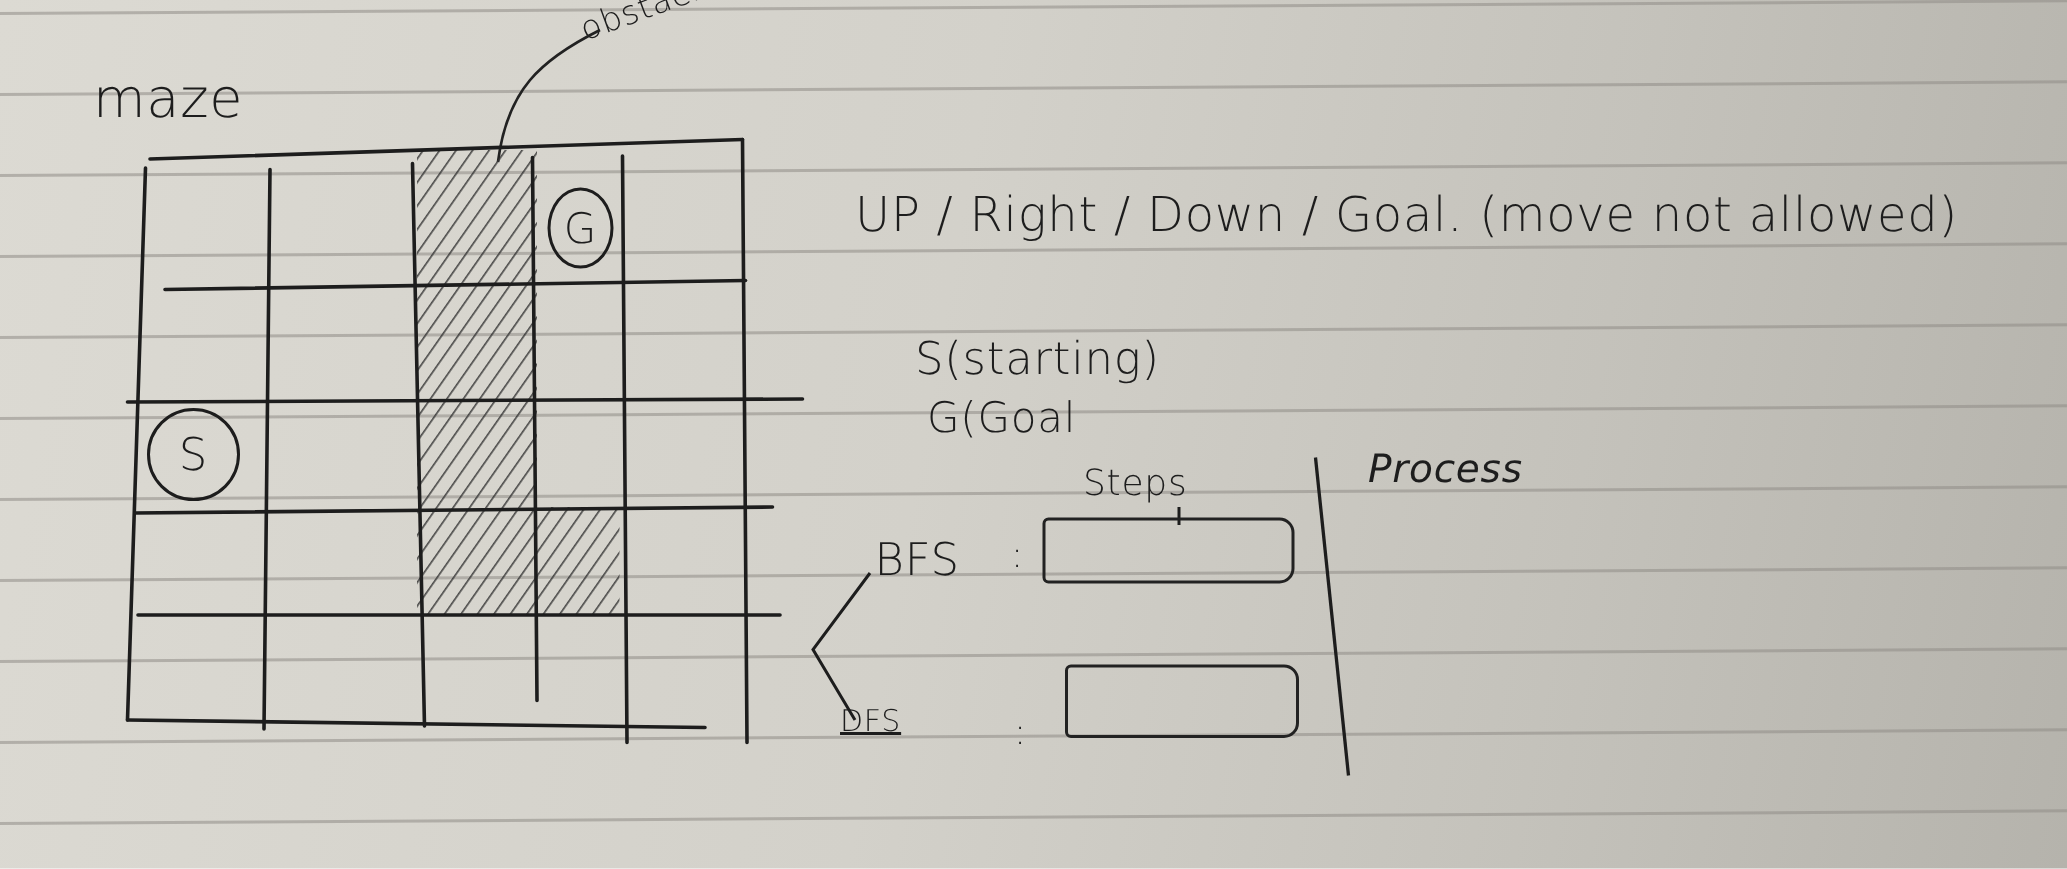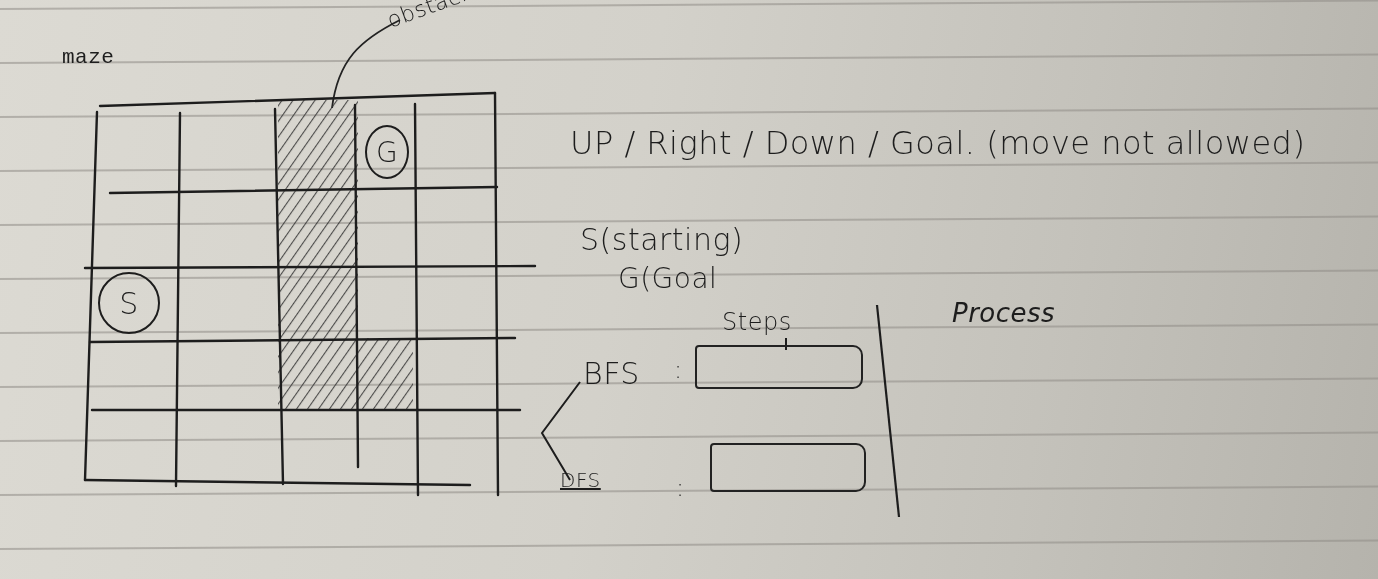--- a/index.html
+++ b/index.html
@@ -23,21 +23,21 @@
   <div class="paper-line" style="top:170px;transform:rotate(-0.35deg)"></div>
   <div class="paper-line" style="top:224px;transform:rotate(-0.35deg)"></div>
   <div class="paper-line" style="top:278px;transform:rotate(-0.35deg)"></div>
   <div class="paper-line" style="top:332px;transform:rotate(-0.35deg)"></div>
   <div class="paper-line" style="top:386px;transform:rotate(-0.35deg)"></div>
   <div class="paper-line" style="top:440px;transform:rotate(-0.35deg)"></div>
   <div class="paper-line" style="top:494px;transform:rotate(-0.35deg)"></div>
   <div class="paper-line" style="top:548px;transform:rotate(-0.35deg)"></div>
 </div>
 
-<div class="hand" style="left:62px;top:46px;font-size:21px;font-family:Liberation Mono, monospace;">maze</div>
+<div class="hand" style="left:62px;top:46px;font-size:36px;">maze</div>
 
 <div class="hand" style="left:385px;top:-8px;font-size:22px;transform:rotate(-20deg);">obstacle</div>
 
 <svg class="ink" width="1378" height="579">
   <defs>
     <pattern id="hatch" patternUnits="userSpaceOnUse" width="9" height="9" patternTransform="rotate(35)">
       <line x1="0" y1="0" x2="0" y2="9" stroke="#333" stroke-width="2.2"></line>
     </pattern>
   </defs>
 
@@ -69,25 +69,25 @@
 <div style="position:absolute;left:98px;top:272px;width:58px;height:58px;border:2px solid #1d1d1d;border-radius:50%;display:flex;align-items:center;justify-content:center;">
   <span class="hand" style="position:static;font-size:30px;">S</span>
 </div>
 
 <div style="position:absolute;left:365px;top:125px;width:40px;height:50px;border:2px solid #1d1d1d;border-radius:50%;display:flex;align-items:center;justify-content:center;">
   <span class="hand" style="position:static;font-size:28px;">G</span>
 </div>
 
 <div class="hand" style="left:570px;top:124px;font-size:32px;">UP / Right / Down / Goal. (move not allowed)</div>
 
-<div class="hand" style="left:580px;top:222px;font-size:30px;">S(starting)</div>
+<div class="hand" style="left:610px;top:222px;font-size:30px;">S(starting)</div>
 <div class="hand" style="left:618px;top:262px;font-size:28px;">G(Goal</div>
 
 <div class="hand" style="left:722px;top:308px;font-size:24px;text-align:right;">Steps</div>
-<div class="hand" style="left:912px;top:298px;font-size:26px;font-style:italic;margin-left:40px;">Process</div>
+<div class="hand" style="left:912px;top:298px;font-size:26px;font-style:italic;">Process</div>
 
 <svg class="ink" width="1378" height="579">
   <path d="M580 382 L 542 433 L 570 480" stroke="#1d1d1d" stroke-width="2" fill="none"></path>
   <path d="M786 338 L 786 350" stroke="#1d1d1d" stroke-width="2" fill="none"></path>
   <path d="M877 305 L 899 517" stroke="#1d1d1d" stroke-width="2.2" fill="none"></path>
 </svg>
 
 <div>
   <div class="hand" style="left:583px;top:356px;font-size:30px;">BFS</div>
   <div class="hand" style="left:674px;top:356px;font-size:24px;">:</div>

